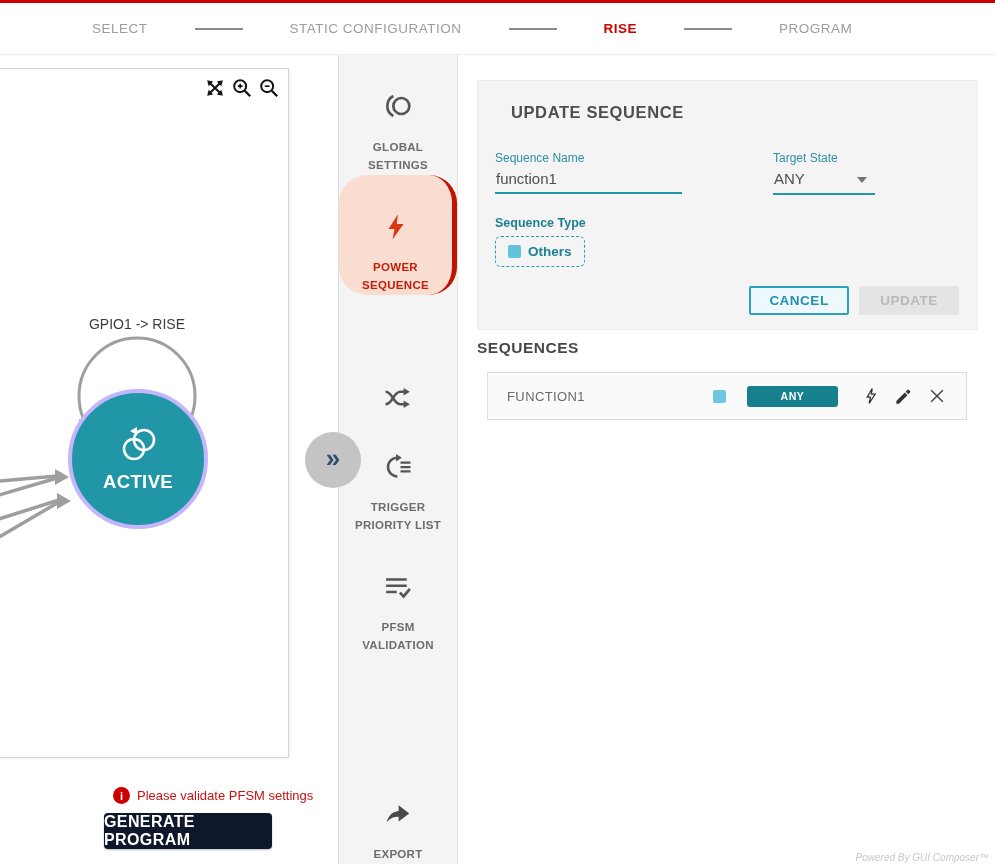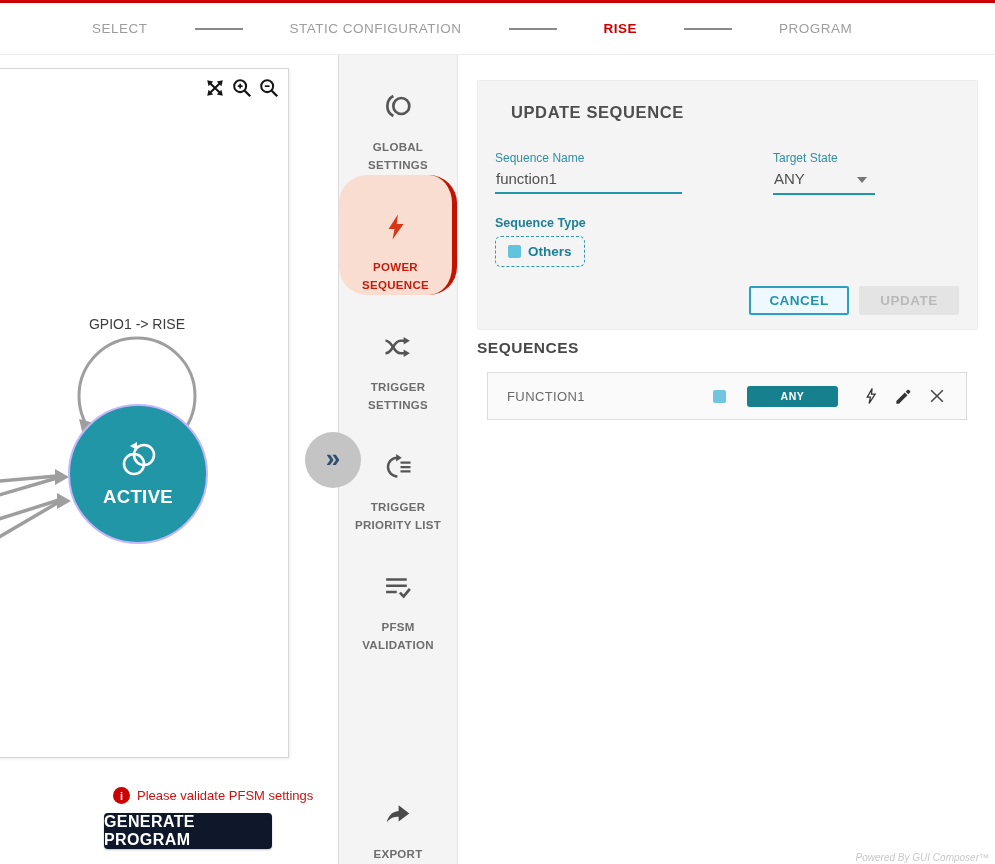--- a/index.html
+++ b/index.html
@@ -25,22 +25,22 @@
     background:#fff; border:1px solid #d6d6d6; box-shadow:1px 1px 3px rgba(0,0,0,.07);
   }
   .canvas-toolbar { position:absolute; top:8px; right:8px; display:flex; gap:5px; }
   .canvas-toolbar svg { display:block; cursor:pointer; }
   .diagram-svg { position:absolute; left:0; top:0; }
   .transition-label {
     position:absolute; left:58px; top:247px; width:160px; text-align:center;
     font-size:14px; color:#3c3c3c;
   }
   .state-node {
-    position:absolute; left:69px; top:335px; width:140px; height:140px; border-radius:50%;
-    background:#2196a7; border:2px solid #c4b5fd; cursor:pointer;
+    position:absolute; left:69px; top:320px; width:140px; height:140px; border-radius:50%;
+    background:#2196a7; border:4px solid #c4b5fd; cursor:pointer;
     display:flex; flex-direction:column; align-items:center; justify-content:center; gap:2px;
   }
   .state-node .lbl { color:#fff; font-size:18.5px; font-weight:bold; letter-spacing:.4px; }
 
   
   .sidebar {
     position:absolute; left:338px; top:55px; width:120px; height:809px;
     background:#f4f4f4; border-left:1px solid #dcdcdc; border-right:1px solid #e4e4e4;
     display:flex; flex-direction:column;
   }
@@ -213,21 +213,20 @@
   </div>
   <div class="side-item">
     <span>
       <svg width="30" height="30" viewBox="0 0 24 24" fill="none" stroke="#555" stroke-width="2">
         <path d="M2 7 C8 7 8 17 14 17 H17"></path>
         <path d="M2 17 C8 17 8 7 14 7 H17"></path>
         <polygon points="16.5,4 21.5,7 16.5,10" fill="#555" stroke="none"></polygon>
         <polygon points="16.5,14 21.5,17 16.5,20" fill="#555" stroke="none"></polygon>
       </svg>
     </span>
-    <span class="lbl">TRIGGER SETTINGS</span>
   </div>
   <div class="side-item">
     <span>
       <svg width="30" height="30" viewBox="0 0 24 24" fill="none" stroke="#555" stroke-width="2">
         <path d="M11.5 4.5 A7.5 7.5 0 1 0 11.5 19.5"></path>
         <polygon points="10.5,1.5 15,4.5 10.5,7.5" fill="#555" stroke="none"></polygon>
         <path d="M14 8.5 H22 M14 12 H22 M14 15.5 H22" stroke-width="1.8"></path>
       </svg>
     </span>
     <span class="lbl">TRIGGER PRIORITY LIST</span>

